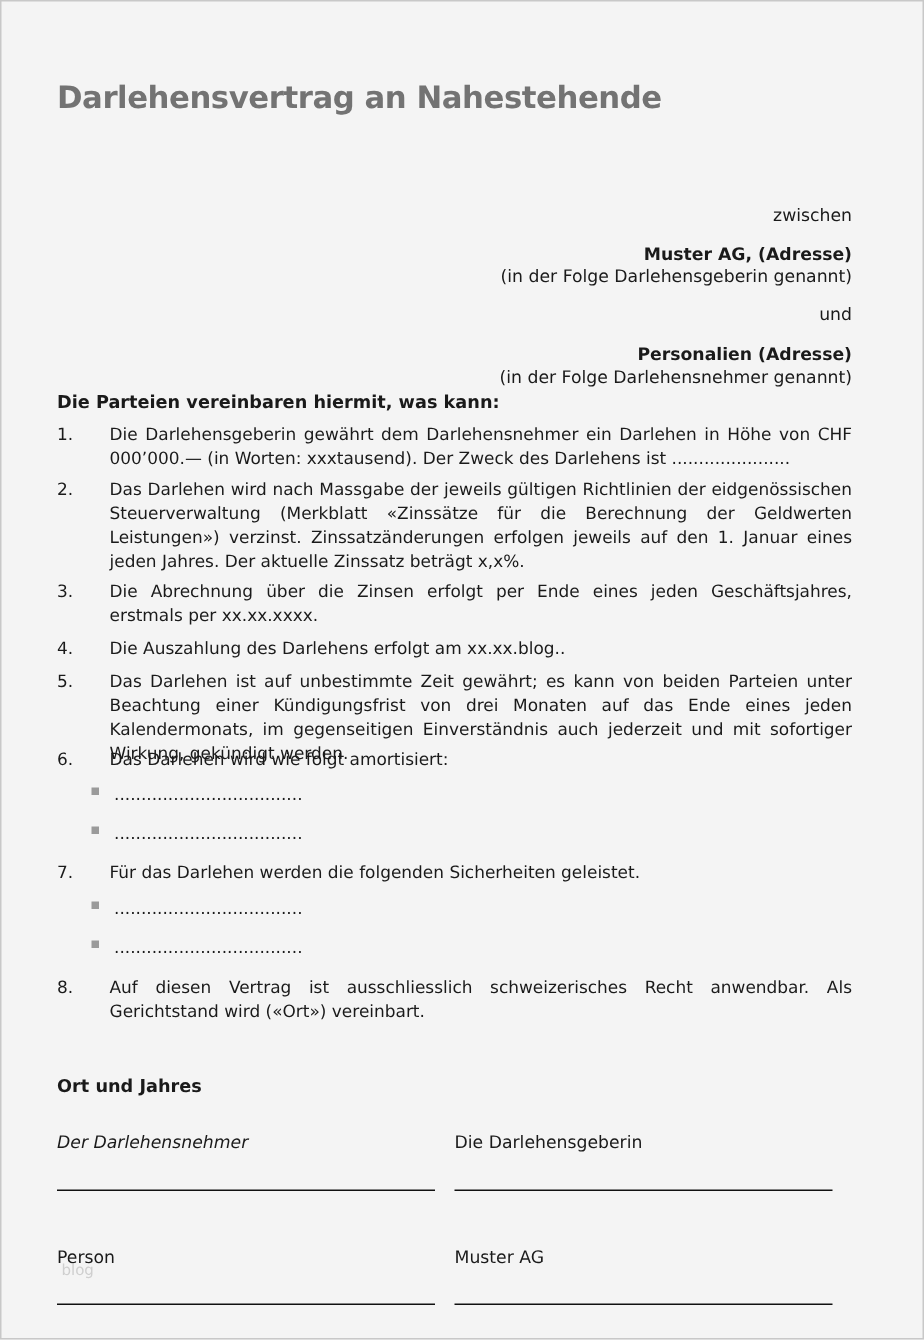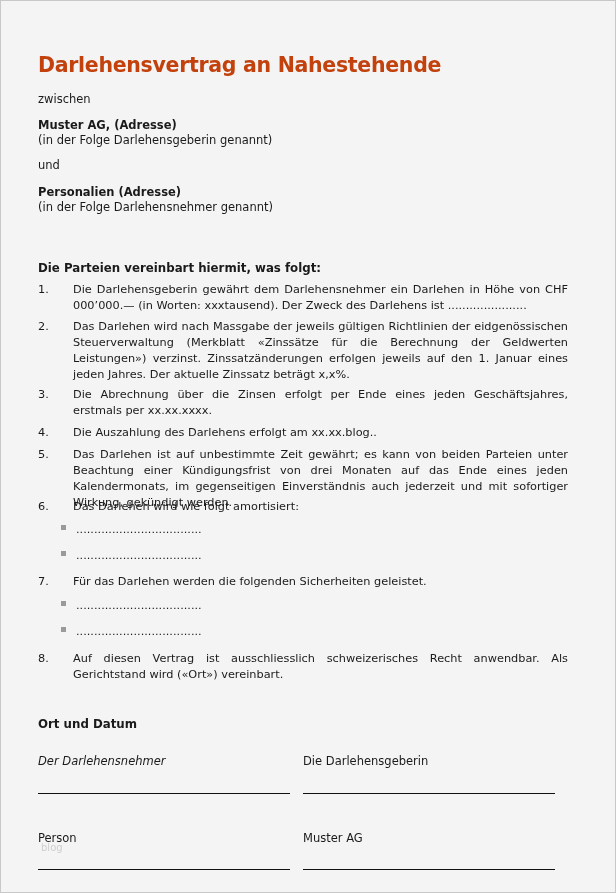--- a/index.html
+++ b/index.html
@@ -10,24 +10,24 @@
     color: #1a1a1a;
     box-sizing: border-box;
     border: 1px solid #c8c8c8;
     position: relative;
     overflow: hidden;
   }
   .page { position: absolute; left: 37px; top: 0; width: 530px; }
   .title {
     position: absolute; top: 52px; left: 0;
     font-family: "DejaVu Sans", sans-serif;
-    font-weight: bold; font-size: 20.5px; color: #c2410c;
+    font-weight: bold; font-size: 20.5px; color: #737373;
     letter-spacing: -0.3px; white-space: nowrap;
   }
-  .center { position: absolute; left: 0; width: 530px; text-align: left; font-size: 11.5px; line-height: 16px; }
+  .center { position: absolute; left: 0; width: 530px; text-align: right; font-size: 11.5px; line-height: 16px; margin-top: 44px; }
   .bold { font-weight: bold; }
   .section-heading { position: absolute; left: 0; font-weight: bold; font-size: 11.8px; }
   .item { position: absolute; left: 0; width: 530px; font-size: 11.3px; line-height: 16px; }
   .item .num { position: absolute; left: 0; top: 0; }
   .item .text { margin-left: 35px; text-align: justify; }
   .sub { position: absolute; left: 23px; font-size: 11.3px; line-height: 16px; }
   .sub .bullet { display: inline-block; width: 5px; height: 5px; background: #9a9a9a; margin-right: 10px; vertical-align: 3px; }
   .sig-label { position: absolute; font-size: 11.5px; }
   .sig-line { position: absolute; height: 1px; background: #111; width: 252px; }
   .watermark { position: absolute; left: 40px; top: 841px; font-size: 10px; color: #cfcfcf; }
@@ -38,21 +38,21 @@
 <div class="page">
   <div class="title">Darlehensvertrag an Nahestehende</div>
 
   <div class="center" style="top:90px;">zwischen</div>
   <div class="center bold" style="top:116px;">Muster AG, (Adresse)</div>
   <div class="center" style="top:131px;">(in der Folge Darlehensgeberin genannt)</div>
   <div class="center" style="top:156px;">und</div>
   <div class="center bold" style="top:183px;">Personalien (Adresse)</div>
   <div class="center" style="top:198px;">(in der Folge Darlehensnehmer genannt)</div>
 
-  <div class="section-heading" style="top:260px;">Die Parteien vereinbart hiermit, was folgt:</div>
+  <div class="section-heading" style="top:260px;">Die Parteien vereinbaren hiermit, was kann:</div>
 
   <div class="item" style="top:281px;">
     <span class="num">1.</span>
     <div class="text">Die Darlehensgeberin gewährt dem Darlehensnehmer ein Darlehen in Höhe von CHF 000’000.— (in Worten: xxxtausend). Der Zweck des Darlehens ist ......................</div>
   </div>
   <div class="item" style="top:318px;">
     <span class="num">2.</span>
     <div class="text">Das Darlehen wird nach Massgabe der jeweils gültigen Richtlinien der eidgenössischen Steuerverwaltung (Merkblatt «Zinssätze für die Berechnung der Geldwerten Leistungen») verzinst. Zinssatzänderungen erfolgen jeweils auf den 1. Januar eines jeden Jahres. Der aktuelle Zinssatz beträgt x,x%.</div>
   </div>
   <div class="item" style="top:386px;">
@@ -85,21 +85,21 @@
     <span class="bullet"></span><span>...................................</span>
   </div>
   <div class="sub" style="top:623px;">
     <span class="bullet"></span><span>...................................</span>
   </div>
   <div class="item" style="top:650px;">
     <span class="num">8.</span>
     <div class="text">Auf diesen Vertrag ist ausschliesslich schweizerisches Recht anwendbar. Als Gerichtstand wird («Ort») vereinbart.</div>
   </div>
 
-  <div class="section-heading" style="top:716px;">Ort und Datum</div>
+  <div class="section-heading" style="top:716px;">Ort und Jahres</div>
 
   <div class="sig-label" style="left:0; top:753px;font-style:italic;">Der Darlehensnehmer</div>
   <div class="sig-label" style="left:265px; top:753px;">Die Darlehensgeberin</div>
   <div class="sig-line" style="left:0; top:792px;"></div>
   <div class="sig-line" style="left:265px; top:792px;"></div>
 
   <div class="sig-label" style="left:0; top:830px;">Person</div>
   <div class="sig-label" style="left:265px; top:830px;">Muster AG</div>
   <div class="sig-line" style="left:0; top:868px;"></div>
   <div class="sig-line" style="left:265px; top:868px;"></div>

